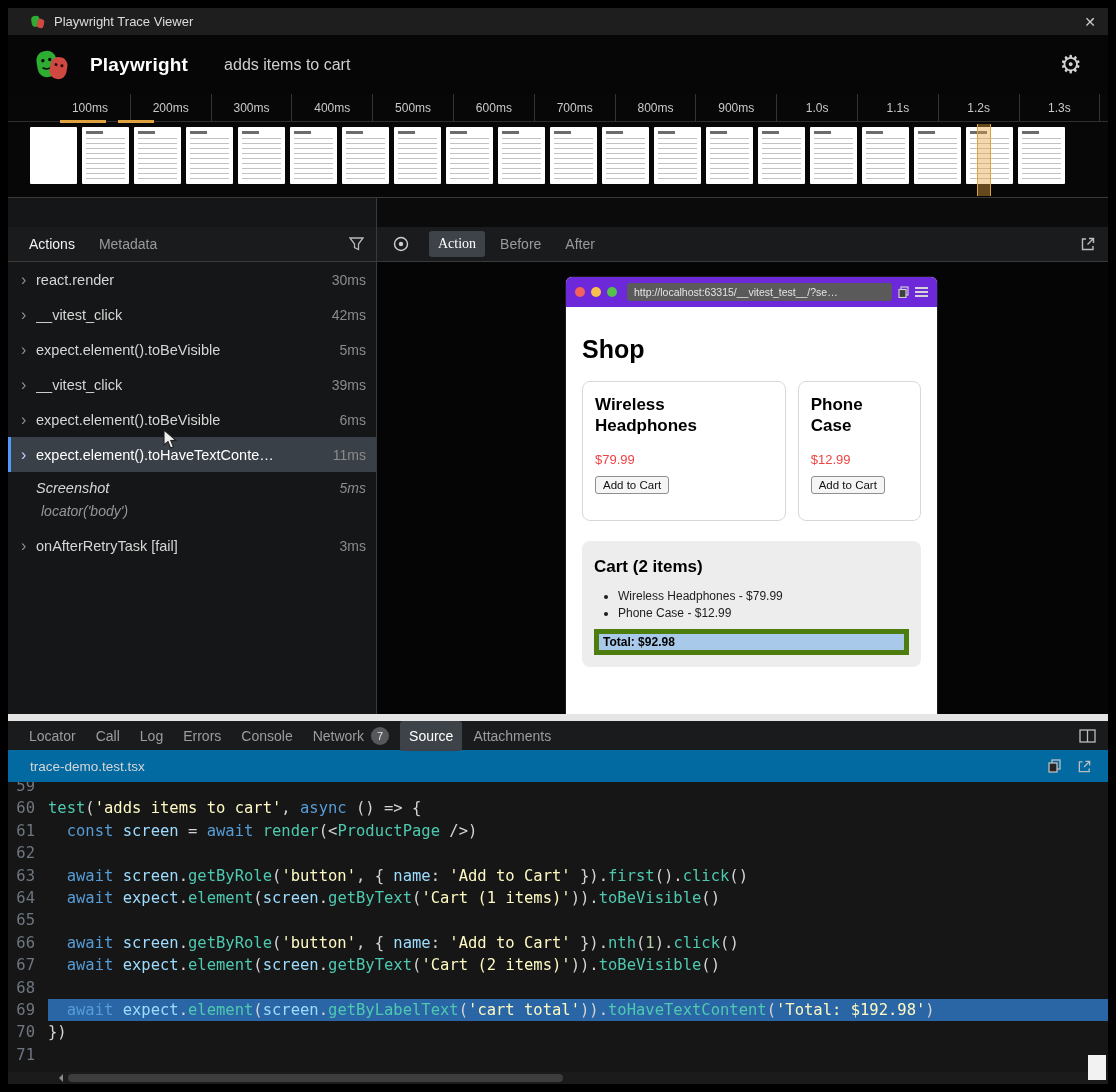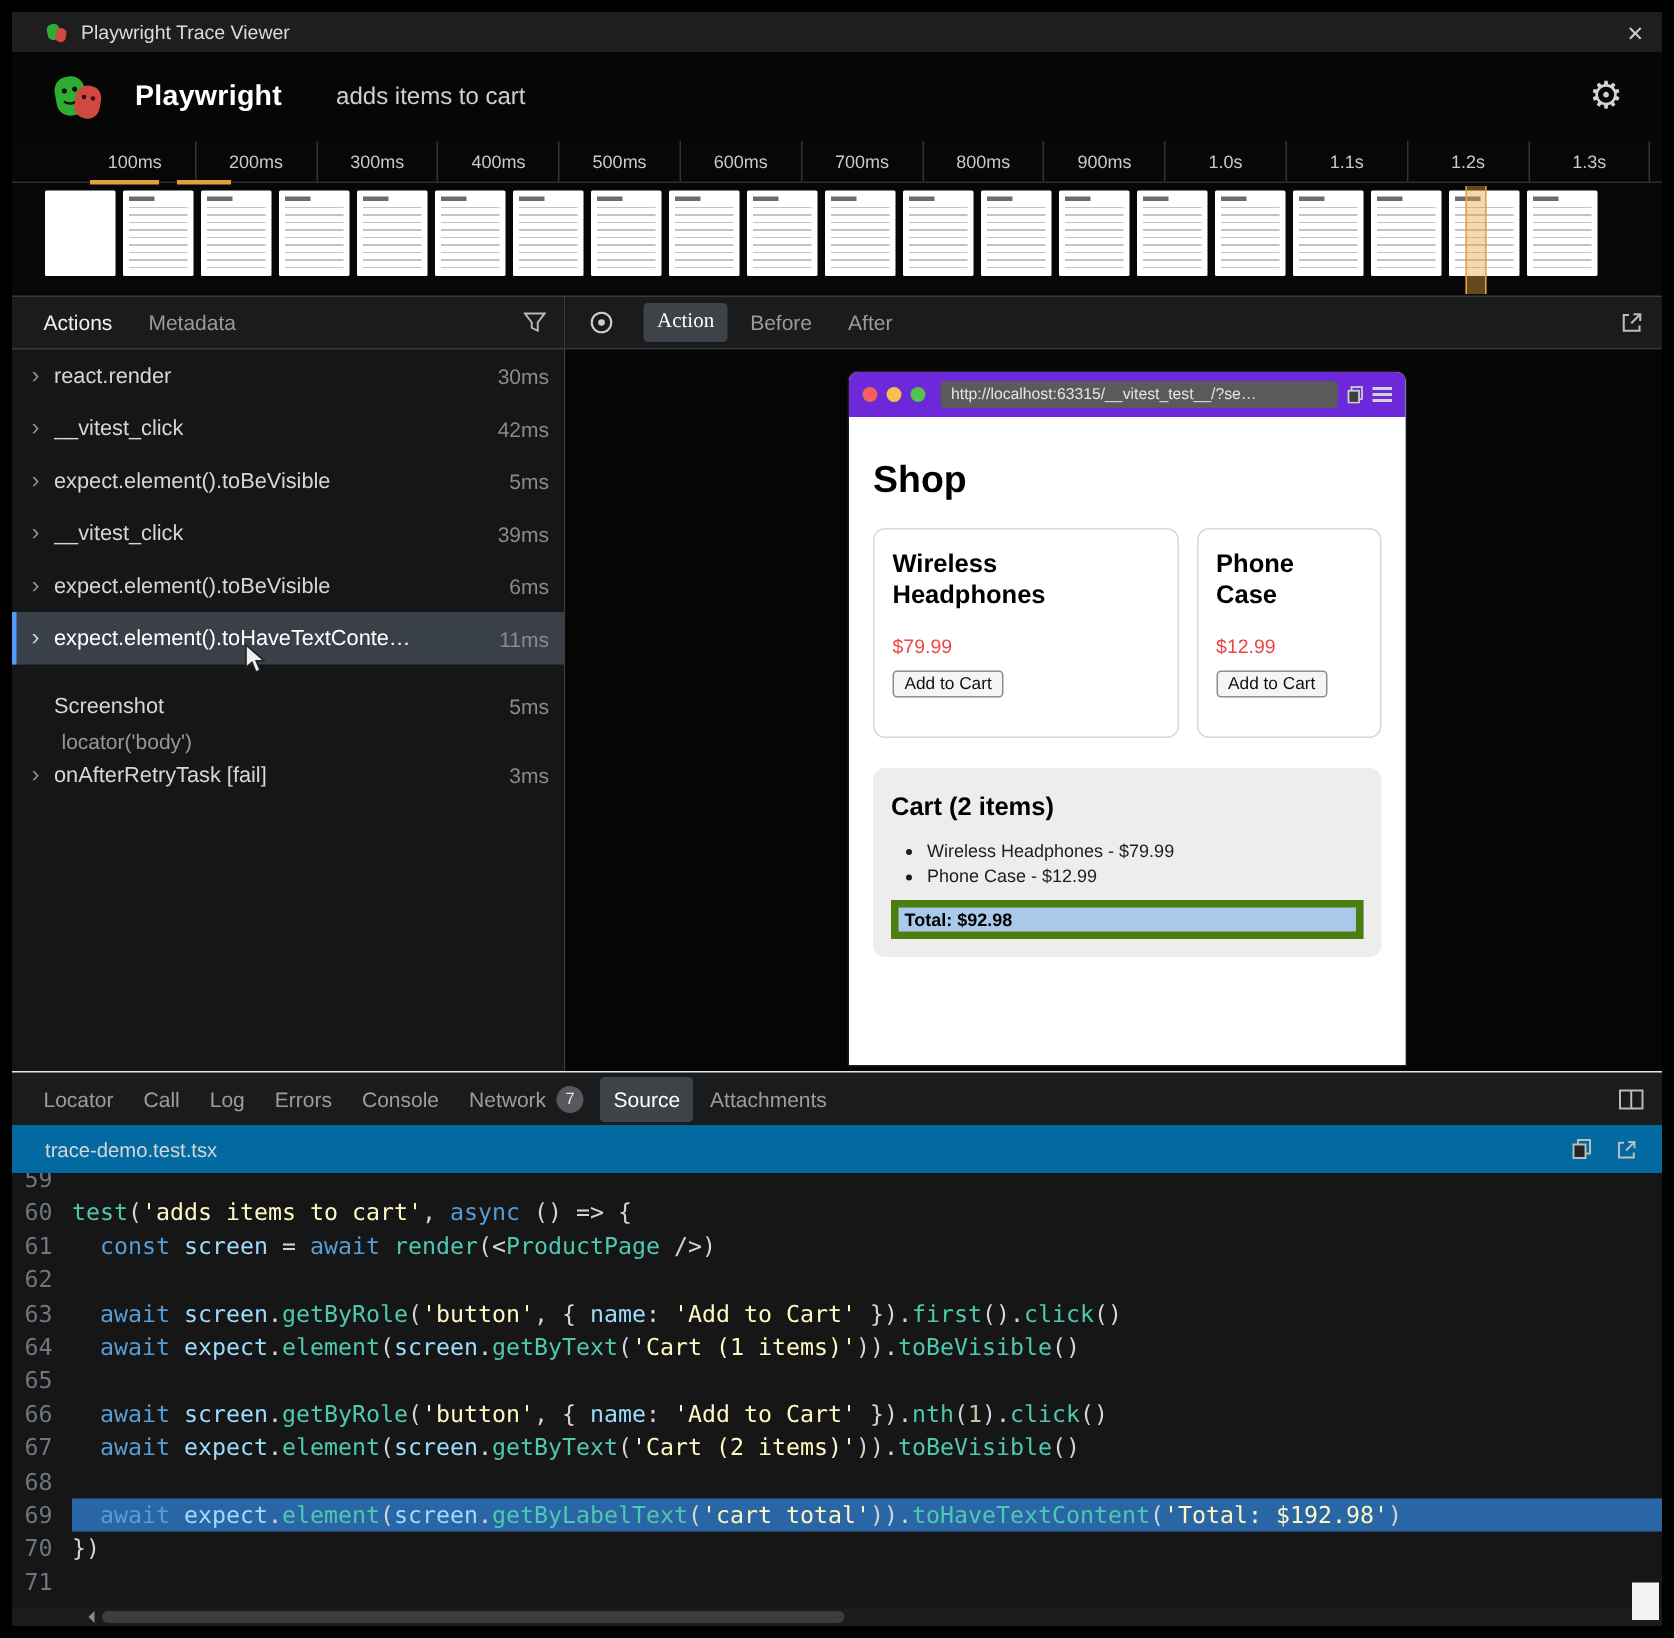--- a/index.html
+++ b/index.html
@@ -34,36 +34,36 @@
   .thumb:not(.blank)::before { content:""; position:absolute; left:4px; top:4px; width:17px; height:3px; background:#6c6c6c;}
   .thumb:not(.blank)::after { content:""; position:absolute; left:4px; right:4px; top:11px; bottom:5px;
     background:repeating-linear-gradient(to bottom,#c3c3c3 0 1px, transparent 1px 5px);}
   .marker { position:absolute; left:969px; top:30px; width:14px; height:72px;
     background:rgba(231,162,61,.42); border-left:1px solid #e0a23e; border-right:1px solid #e0a23e;}
 
   
   .main { position:absolute; top:190px; left:0; right:0; height:516px; display:flex; background:#0b0b0c;}
   .panel-left { width:369px; border-right:1px solid #3a3a3a; display:flex; flex-direction:column; background:#151617;}
   .tabbar { height:35px; border-bottom:1px solid #3a3a3a; display:flex; align-items:center;
-    padding:0 12px; flex-shrink:0; background:#1a1b1d;}
+    padding:0 12px; flex-shrink:0; background:#1a1b1d;margin-top:29px;}
   .tab { font-size:14px; color:#9a9a9a; padding:5px 9px; border-radius:3px; cursor:default;}
   .tab.sel { color:#f2f2f2; }
   .pr .tab.sel { background:#3e434a; color:#fff;font-family:Liberation Serif, serif; }
   .filter-btn, .ext-btn, .cols-btn { margin-left:auto; display:flex; align-items:center; }
 
   .alist { flex:1; overflow:hidden; }
   .arow { display:flex; align-items:center; height:35px; padding:0 10px 0 8px;
     font-size:14.5px; color:#d6d6d6; position:relative; }
   .chev { width:20px; flex-shrink:0; color:#8f8f8f; font-size:16px; padding-left:5px; line-height:1;}
   .arow.sel .chev { color:#bcd6f7; }
   .nm { flex:1; white-space:nowrap; overflow:hidden; text-overflow:ellipsis; padding-right:8px;}
   .dur { color:#8b8b8b; font-size:14px; flex-shrink:0; }
   .arow.sel { background:#3a4047; color:#fff; }
   .arow.sel::before { content:""; position:absolute; left:0; top:0; bottom:0; width:3px; background:#4f9df8;}
-  .arow.tall { display:block; height:56px; padding-top:20px; }
+  .arow.tall { display:block; height:56px; padding-top:8px;font-style:italic; }
   .arow.tall .l1 { display:flex; align-items:center; }
   .arow.tall .l2 { padding-left:25px; color:#969696; font-size:14px; margin-top:7px; }
 
   .panel-right { flex:1; display:flex; flex-direction:column; background:#0b0b0c; }
   .target-btn { width:24px; height:24px; display:flex; align-items:center; justify-content:center; margin-right:16px;}
   .snap-area { flex:1; position:relative; background:#050505; }
 
   
   .browser { position:absolute; left:189px; top:15px; width:371px; height:462px;
     border-radius:6px 6px 0 0; overflow:hidden; background:#fff; box-shadow:0 0 0 1px #1c1c1c;}
@@ -88,21 +88,21 @@
   .cart { margin-top:20px; background:#ededed; border-radius:8px; padding:12px; }
   .cart-title { font-size:17px; font-weight:bold; margin:4px 0 12px; color:#000;}
   .cart ul { padding-left:24px; font-size:12px; color:#1d1d1d; }
   .cart li { margin-bottom:3px; }
   .total { margin-top:9px; background:#a9c9ea; border:5px solid #4d7c0f; font-size:12px;
     font-weight:bold; color:#000; padding:1px 4px; }
 
   
   .bottom { position:absolute; top:706px; left:0; right:0; height:370px; background:#141414;}
   .btabs { height:36px; display:flex; align-items:center; padding:0 12px; gap:2px;
-    border-top:1px solid #e5e5e5; background:#1a1b1d;}
+    border-top:7px solid #e5e5e5; background:#1a1b1d;}
   .btab { font-size:14px; color:#9d9d9d; padding:6px 9px; border-radius:3px;
     display:flex; align-items:center; gap:7px;}
   .btab.sel { background:#3e434a; color:#fff; }
   .badge { width:18px; height:18px; border-radius:50%; background:#56585c; color:#e6e6e6;
     font-size:11px; display:flex; align-items:center; justify-content:center;}
   .filebar { height:32px; background:#0369a1; display:flex; align-items:center;
     padding:0 16px 0 22px; font-size:13.5px; color:#d6d6d6;}
   .fb-icons { margin-left:auto; display:flex; gap:16px; align-items:center;}
   .code { height:290px; background:#161616; overflow:hidden; position:relative;
     font-family:"DejaVu Sans Mono","Liberation Mono",monospace; font-size:15.5px;}

